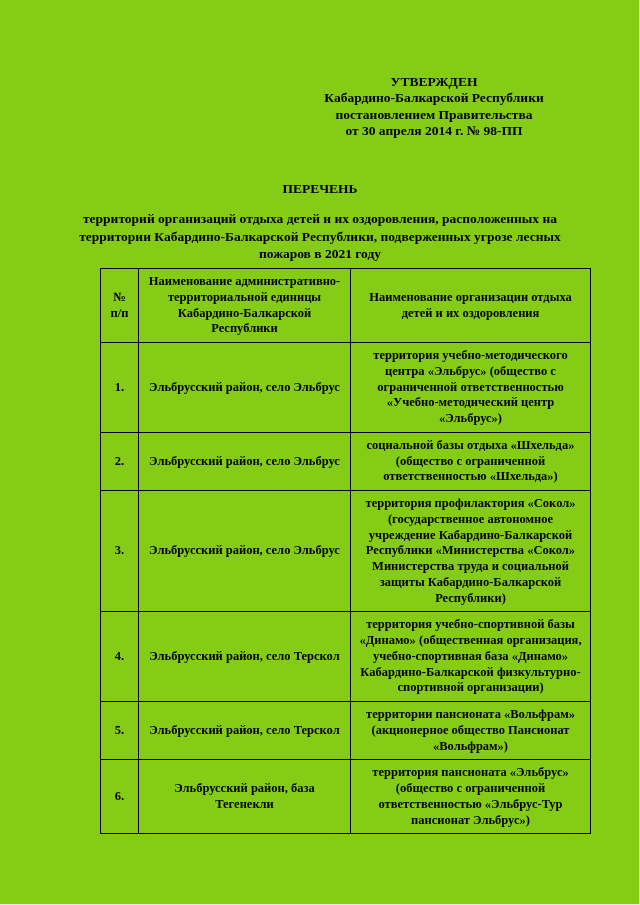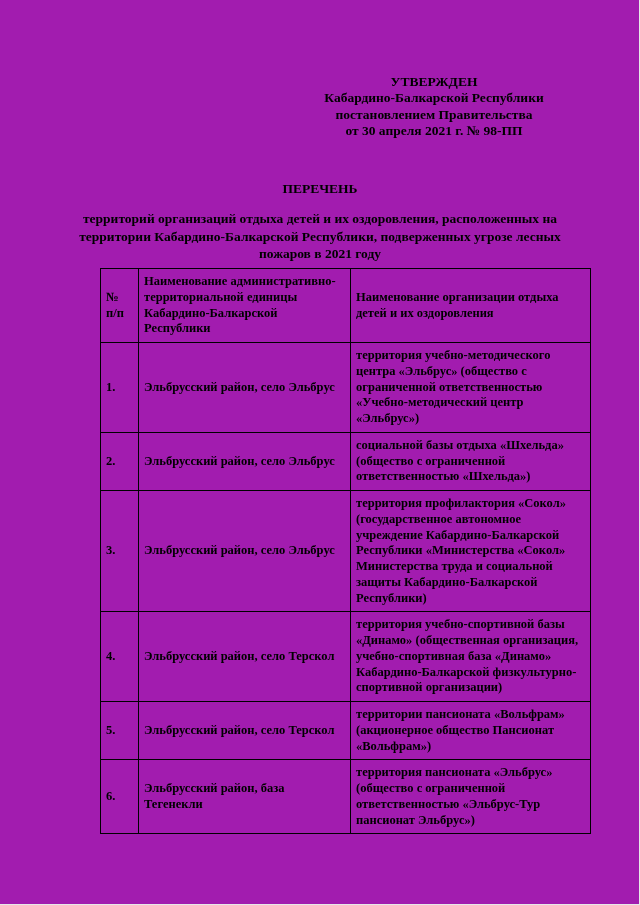--- a/index.html
+++ b/index.html
@@ -4,21 +4,21 @@
 <style>
   html, body {
     margin: 0;
     padding: 0;
     background: #ffffff;
   }
   .page {
     position: relative;
     width: 640px;
     height: 905px;
-    background: #a21caf;
+    background: #84cc16;
     font-family: "Liberation Serif", serif;
     font-weight: bold;
     color: #000000;
     overflow: hidden;
     box-sizing: border-box;
     border-right: 1px solid #e8e8e8;
     border-bottom: 1px solid #e8e8e8;
     padding-left: 39px;
   }
   .approval-block {
@@ -48,41 +48,41 @@
     left: 100px;
     width: 490px;
     border-collapse: collapse;
     table-layout: fixed;
     font-size: 12.5px;
     line-height: 1.26;
   }
   table.doc-table th,
   table.doc-table td {
     border: 1.4px solid #000000;
-    text-align: left;
+    text-align: center;
     vertical-align: middle;
     padding: 5px 5px;
     font-weight: bold;
     word-wrap: break-word;
   }
   col.c-num  { width: 38px; }
   col.c-terr { width: 212px; }
   col.c-org  { width: 240px; }
   th.num-header { white-space: pre-line; }
 </style>
 </head>
 <body>
 
 <div class="page">
 
   <div class="approval-block">
     <div>УТВЕРЖДЕН</div>
     <div>Кабардино-Балкарской Республики</div>
     <div>постановлением Правительства</div>
-    <div>от 30 апреля 2021 г. № 98-ПП</div>
+    <div>от 30 апреля 2014 г. № 98-ПП</div>
   </div>
 
   <div class="title-block">
     <div class="title-line1">ПЕРЕЧЕНЬ</div>
     <div>территорий организаций отдыха детей и их оздоровления, расположенных на территории Кабардино-Балкарской Республики, подверженных угрозе лесных пожаров в 2021 году</div>
   </div>
 
   <table class="doc-table">
     <colgroup>
       <col class="c-num">

